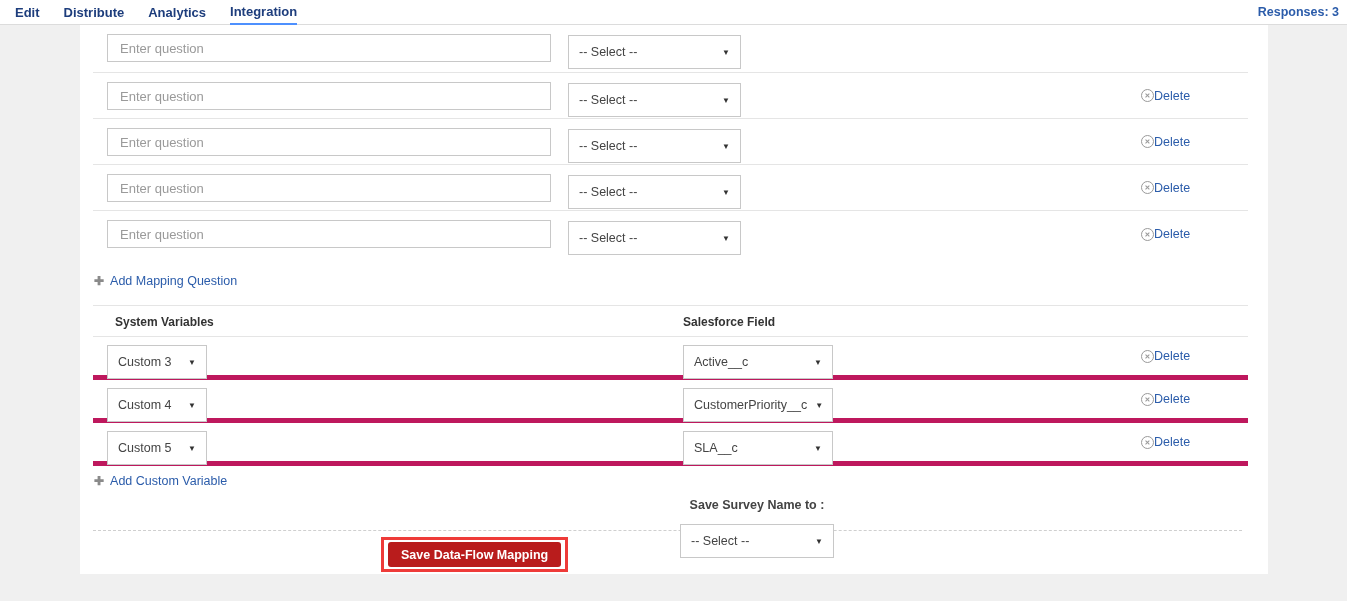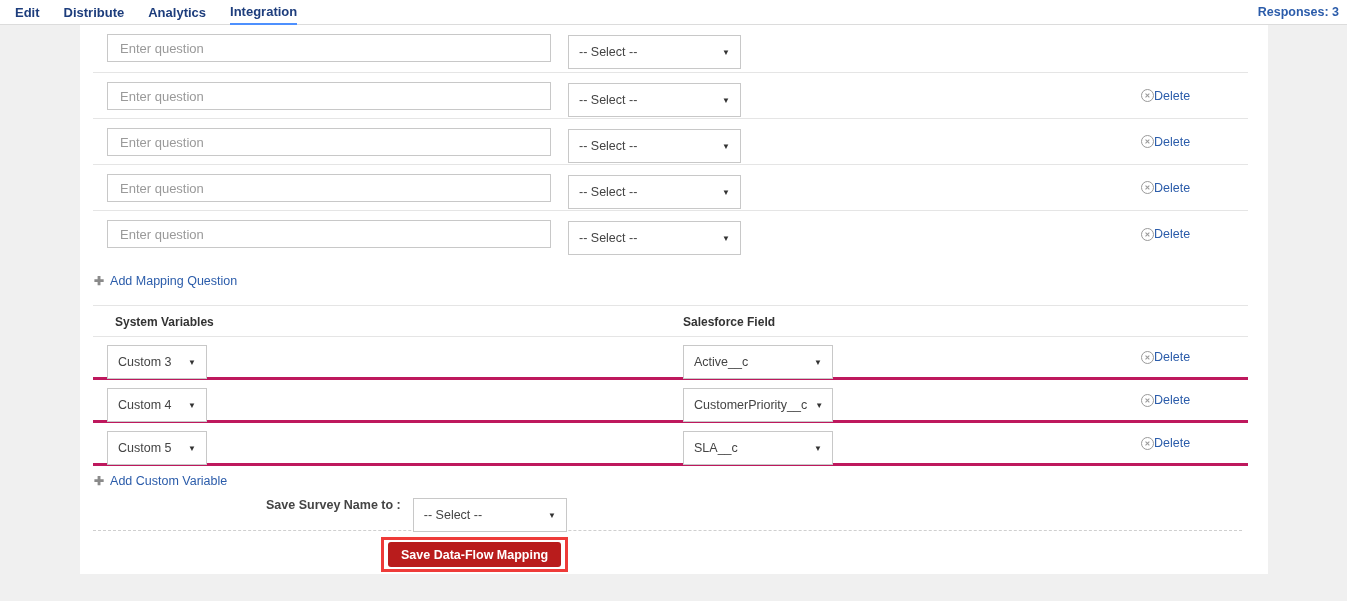--- a/index.html
+++ b/index.html
@@ -69,26 +69,26 @@
   .var-head {
     position:relative; height:32px;
     border-top:1px solid #e5e5e5; border-bottom:1px solid #e5e5e5;
   }
   .var-head span {
     position:absolute; top:0; line-height:32px; font-size:12px; font-weight:700; color:#333;
   }
   .var-head .h-sys { left:22px; }
   .var-head .h-sf  { left:590px; }
 
-  .var-row { position:relative; height:43px; border-bottom:3px solid #be185d;text-decoration:underline; }
+  .var-row { position:relative; height:43px; border-bottom:5px solid #be185d;text-decoration:underline; }
   .sys-sel { left:14px; top:8px; width:100px; }
   .sf-sel  { left:590px; top:8px; width:150px; }
 
   
-  .save-name-row { display:flex; align-items:flex-start; margin-left:173px; margin-top:2px; height:26px; gap:12px; }
+  .save-name-row { display:flex; align-items:center; margin-left:173px; margin-top:2px; height:26px; gap:12px;flex-direction:column; }
   .save-name-label { font-size:12.5px; font-weight:700; color:#444; }
   .name-sel { position:relative; width:154px; }
 
   .dashed { border-top:1px dashed #cfcfcf; margin:6px 6px 0 0; }
 
   
   .btn-row { margin-top:6px; padding-left:288px; }
   .red-box { display:inline-block; border:3px solid #ee3b39; padding:2px 4px; background:#fff; }
   .save-btn {
     background:#b91c1c; color:#fff; border:none; border-radius:3px;

